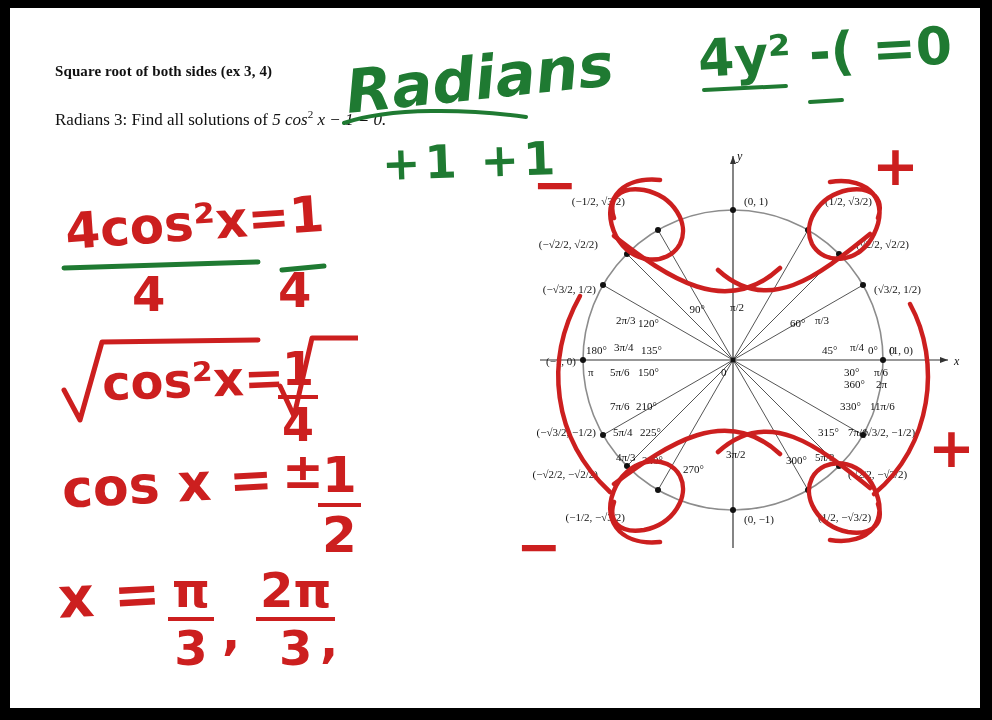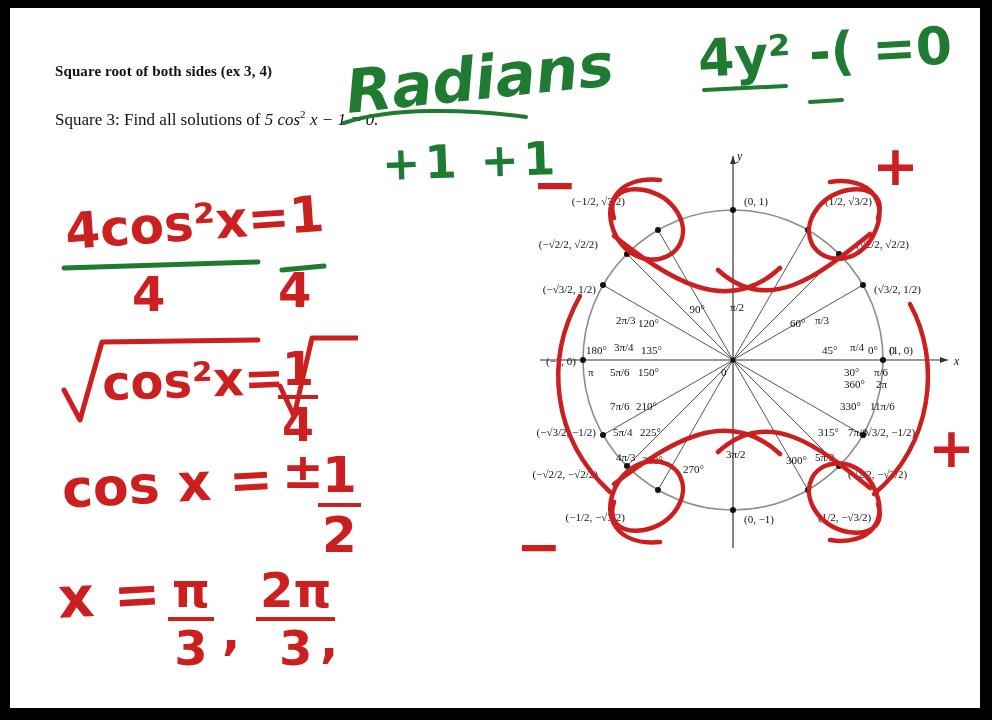--- a/index.html
+++ b/index.html
@@ -108,21 +108,21 @@
   <div class="frame-top"></div>
   <div class="frame-bottom"></div>
   <div class="frame-left"></div>
   <div class="frame-right"></div>
 
   <div class="paper">
 
     <div class="printed-title">Square root of both sides (ex 3, 4)</div>
 
     <div class="printed-line">
-      <span>Square 3:  Find all solutions of</span>
+      <span>Radians 3:  Find all solutions of</span>
       <span class="math-inline">
         <span>5 cos</span><span class="sup">2</span>
         <span>x − 1 = 0.</span>
       </span>
     </div>
 
     <div class="hand hand-green" style="left:335px; top:40px; font-size:60px; transform:rotate(-6deg); font-style:italic;">Radians</div>
 
     <svg style="position:absolute; left:330px; top:95px;" width="200" height="30">
       <path d="M4,20 C50,4 130,6 186,14" stroke="#1f7a32" stroke-width="4" fill="none" stroke-linecap="round"></path>

